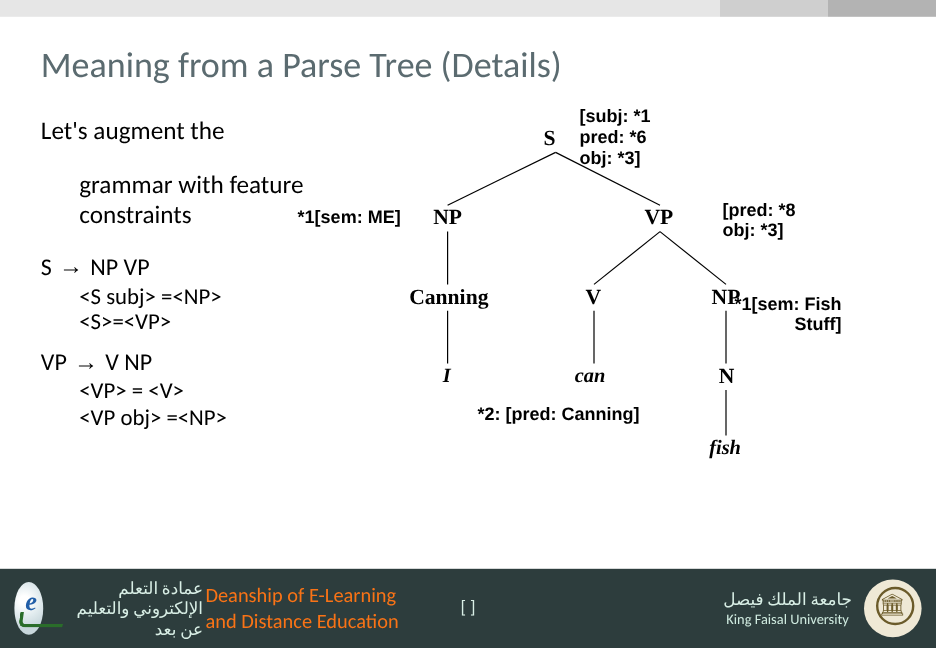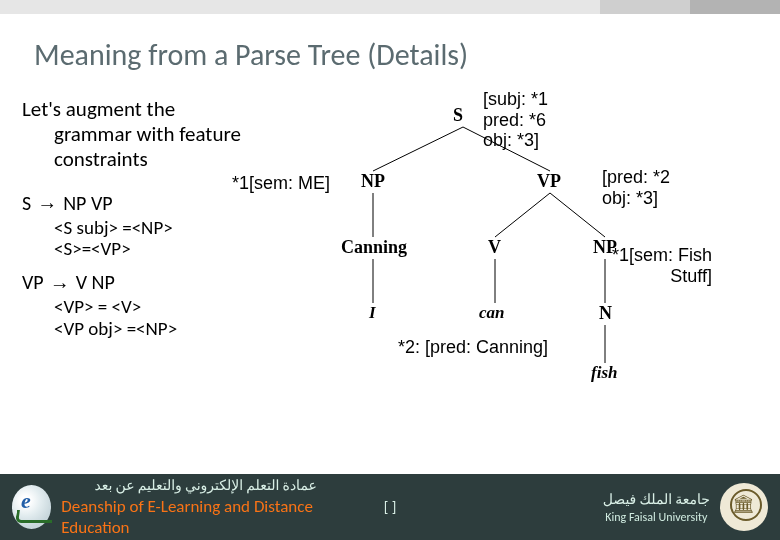--- a/index.html
+++ b/index.html
@@ -16,33 +16,33 @@
   .topbar .seg2 { width: 90px; background: #cfcfcf; }
   .topbar .seg3 { width: 90px; background: #b3b3b3; }
   .title {
     color: #5b6b70;
     font-size: 30px;
     font-weight: 400;
     padding: 22px 34px 6px 34px;
   }
   .content {
     position: relative;
-    padding: 18px 24px 0 22px;
+    padding: 18px 24px 0 34px;
     height: 430px;
   }
   .intro {
     width: 250px;
     font-size: 21px;
     color: #000;
     line-height: 1.2;
     margin-bottom: 18px;
     padding-left: 0;
     text-indent: 0;
   }
-  .intro .line2 { display: block; padding-left: 32px; }
+  .intro .line2 { display: block; padding-left: 32px; margin-top: 20px; }
   .rule {
     font-size: 20px;
     color: #000;
     margin-top: 6px;
     margin-bottom: 2px;
     display: flex;
     align-items: center;
     gap: 6px;
   }
   .arrow { font-family: Arial; font-size: 20px; }
@@ -66,22 +66,22 @@
   }
   .node { position: absolute; text-align: center; font-weight: bold; }
   .word { font-style: italic; font-size: 17px; }
   svg.lines { position: absolute; left: 0; top: 0; width: 460px; height: 320px; }
   svg.lines line { stroke: #000; stroke-width: 1; }
 
   
   .ann {
     position: absolute;
     font-family: Arial, sans-serif;
-    font-weight: normal;
-    font-size: 18px;
+    font-weight: bold;
+    font-size: 15px;
     line-height: 1.15;
   }
 
   
   .footer {
     position: absolute;
     left: 0;
     bottom: 0;
     width: 100%;
     height: 66px;
@@ -91,21 +91,21 @@
     align-items: center;
     font-size: 13px;
   }
   .footer-left {
     display: flex;
     align-items: center;
     gap: 10px;
     padding-left: 12px;
     flex: 1;
   }
-  .footer-left .texts { display: flex; flex-direction: column; align-items: center; gap: 2px; }
+  .footer-left .texts { display: flex; align-items: center; gap: 2px; }
   .footer-left .ar { font-size: 14px; direction: rtl; }
   .footer-left .en { font-size: 17px; color: #f97316; }
   .footer-center { width: 80px; text-align: center; font-size: 15px; }
   .footer-right {
     display: flex;
     align-items: center;
     gap: 10px;
     padding-right: 12px;
     flex: 1;
     justify-content: flex-end;
@@ -226,24 +226,24 @@
     <div class="node word" style="left:184px; top:216px;">can</div>
     <div class="node word" style="left:296px; top:276px;">fish</div>
   </div>
 
   <div class="ann" style="left:483px; top:10px;">
     <div>[subj: *1</div>
     <div> pred: *6</div>
     <div> obj: *3]</div>
   </div>
 
-  <div class="ann" style="left:232px; top:94px;">*1[sem: ME]</div>
+  <div class="ann" style="left:248px; top:94px;">*1[sem: ME]</div>
 
   <div class="ann" style="left:602px; top:88px;">
-    <div>[pred: *2</div>
+    <div>[pred: *8</div>
     <div> obj: *3]</div>
   </div>
 
   <div class="ann" style="left:612px; top:166px;">
     <div>*1[sem: Fish</div>
     <div style="text-align:right;">Stuff]</div>
   </div>
 
   <div class="ann" style="left:398px; top:258px;">*2: [pred: Canning]</div>
 

